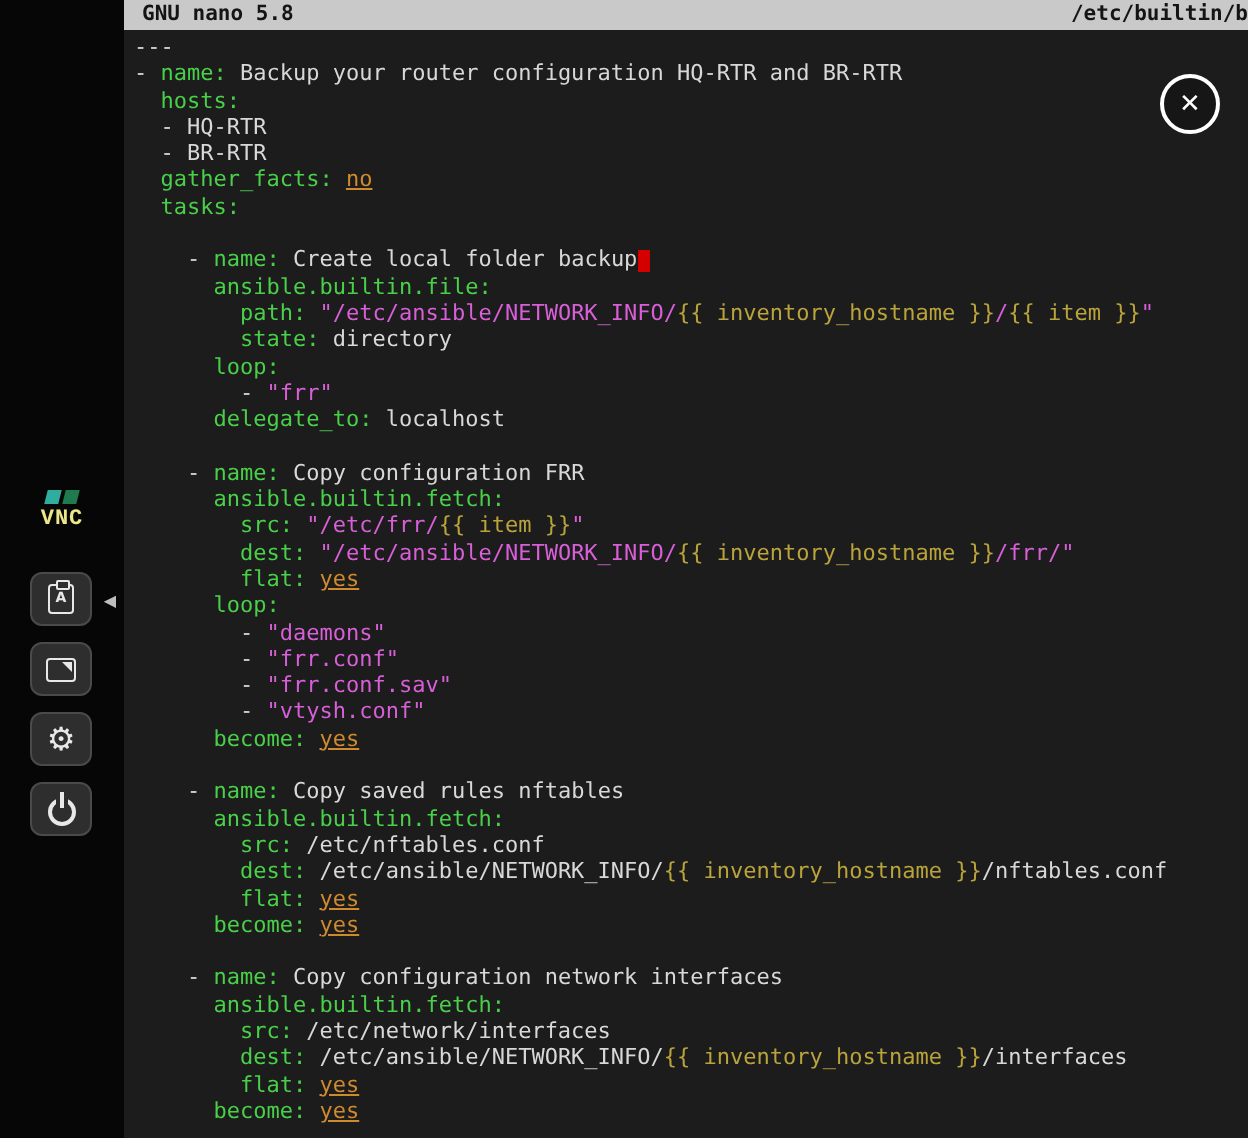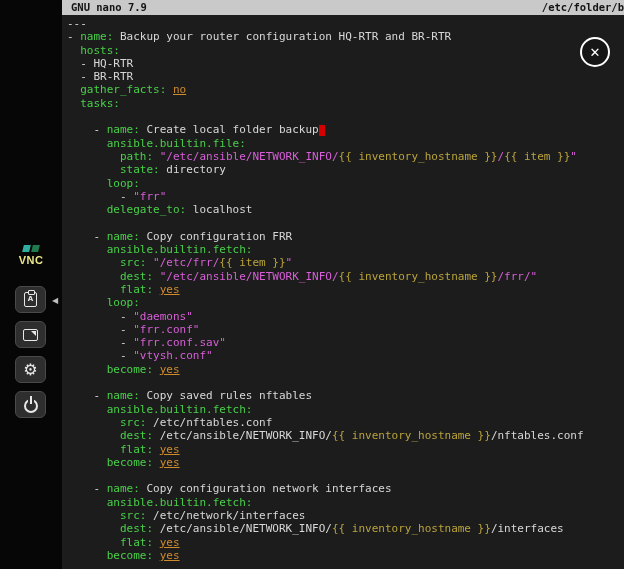--- a/index.html
+++ b/index.html
@@ -8,21 +8,21 @@
 
   .screen { position:relative; width:624px; height:569px; background:var(--bg-sidebar); }
 
   
   .sidebar { position:absolute; left:0; top:0; width:62px; height:100%; background:var(--bg-sidebar); z-index:2; }
 
   .logo { position:absolute; top:245px; left:0; width:62px; display:flex; flex-direction:column; align-items:center; gap:2px; }
   .logo-mark { display:flex; gap:2px; }
   .logo-mark i { width:7px; height:7px; background:var(--teal); transform:skewX(-14deg); }
   .logo-mark i:last-child { background:#1f7a4d; }
-  .logo-text { font-size:11px; font-weight:bold; color:#ece789; letter-spacing:.5px; font-family:Liberation Sans, sans-serif; }
+  .logo-text { font-size:11px; font-weight:bold; color:#ece789; letter-spacing:.5px; font-family:Liberation Mono, monospace; }
 
   .handle { position:absolute; left:49px; top:288px; width:12px; height:24px; display:flex; align-items:center; justify-content:center; color:#bdbdbd; font-size:8px; cursor:pointer; font-family:"DejaVu Sans", sans-serif; }
 
   .sbtn { position:absolute; left:15px; width:31px; height:27px; background:var(--btn-bg); border:1px solid var(--btn-border); border-radius:6px; display:flex; align-items:center; justify-content:center; cursor:pointer; }
   .sbtn.b1 { top:286px; } .sbtn.b2 { top:321px; } .sbtn.b3 { top:356px; } .sbtn.b4 { top:391px; }
 
   .icon-clip { position:relative; width:13px; height:15px; border:1.5px solid var(--icon); border-radius:2px; display:flex; align-items:center; justify-content:center; font-size:7px; line-height:7px; color:var(--icon); font-family:"DejaVu Sans", sans-serif; font-weight:bold; }
   .icon-clip::before { content:""; position:absolute; top:-3px; left:2.5px; width:5px; height:3px; background:var(--btn-bg); border:1.5px solid var(--icon); border-radius:1px; }
 
   .icon-fs { position:relative; width:15px; height:12px; border:1.5px solid var(--icon); border-radius:2px; }
@@ -74,22 +74,22 @@
     </div>
     <div class="sbtn b4">
       <span class="icon-power"></span>
     </div>
 
     <div class="handle">◀</div>
   </aside>
 
   <main class="terminal">
     <header class="titlebar">
-      <span>GNU nano 7.9</span>
-      <span>/etc/folder/b</span>
+      <span>GNU nano 5.8</span>
+      <span>/etc/builtin/b</span>
     </header>
 
     <pre class="editor"><div class="ln"><span class="p">---</span></div><div class="ln"><span class="p">- </span><span class="k">name:</span><span class="p"> Backup your router configuration HQ-RTR and BR-RTR</span></div><div class="ln"><span class="p">  </span><span class="k">hosts:</span></div><div class="ln"><span class="p">  - HQ-RTR</span></div><div class="ln"><span class="p">  - BR-RTR</span></div><div class="ln"><span class="p">  </span><span class="k">gather_facts:</span><span class="p"> </span><span class="b">no</span></div><div class="ln"><span class="p">  </span><span class="k">tasks:</span></div><div class="ln"></div><div class="ln"><span class="p">    - </span><span class="k">name:</span><span class="p"> Create local folder backup</span><span class="cursor"></span></div><div class="ln"><span class="p">      </span><span class="k">ansible.builtin.file:</span></div><div class="ln"><span class="p">        </span><span class="k">path:</span><span class="p"> </span><span class="s">"/etc/ansible/NETWORK_INFO/</span><span class="j">{{ inventory_hostname }}</span><span class="s">/</span><span class="j">{{ item }}</span><span class="s">"</span></div><div class="ln"><span class="p">        </span><span class="k">state:</span><span class="p"> directory</span></div><div class="ln"><span class="p">      </span><span class="k">loop:</span></div><div class="ln"><span class="p">        - </span><span class="s">"frr"</span></div><div class="ln"><span class="p">      </span><span class="k">delegate_to:</span><span class="p"> localhost</span></div><div class="ln"></div><div class="ln"><span class="p">    - </span><span class="k">name:</span><span class="p"> Copy configuration FRR</span></div><div class="ln"><span class="p">      </span><span class="k">ansible.builtin.fetch:</span></div><div class="ln"><span class="p">        </span><span class="k">src:</span><span class="p"> </span><span class="s">"/etc/frr/</span><span class="j">{{ item }}</span><span class="s">"</span></div><div class="ln"><span class="p">        </span><span class="k">dest:</span><span class="p"> </span><span class="s">"/etc/ansible/NETWORK_INFO/</span><span class="j">{{ inventory_hostname }}</span><span class="s">/frr/"</span></div><div class="ln"><span class="p">        </span><span class="k">flat:</span><span class="p"> </span><span class="b">yes</span></div><div class="ln"><span class="p">      </span><span class="k">loop:</span></div><div class="ln"><span class="p">        - </span><span class="s">"daemons"</span></div><div class="ln"><span class="p">        - </span><span class="s">"frr.conf"</span></div><div class="ln"><span class="p">        - </span><span class="s">"frr.conf.sav"</span></div><div class="ln"><span class="p">        - </span><span class="s">"vtysh.conf"</span></div><div class="ln"><span class="p">      </span><span class="k">become:</span><span class="p"> </span><span class="b">yes</span></div><div class="ln"></div><div class="ln"><span class="p">    - </span><span class="k">name:</span><span class="p"> Copy saved rules nftables</span></div><div class="ln"><span class="p">      </span><span class="k">ansible.builtin.fetch:</span></div><div class="ln"><span class="p">        </span><span class="k">src:</span><span class="p"> /etc/nftables.conf</span></div><div class="ln"><span class="p">        </span><span class="k">dest:</span><span class="p"> /etc/ansible/NETWORK_INFO/</span><span class="j">{{ inventory_hostname }}</span><span class="p">/nftables.conf</span></div><div class="ln"><span class="p">        </span><span class="k">flat:</span><span class="p"> </span><span class="b">yes</span></div><div class="ln"><span class="p">      </span><span class="k">become:</span><span class="p"> </span><span class="b">yes</span></div><div class="ln"></div><div class="ln"><span class="p">    - </span><span class="k">name:</span><span class="p"> Copy configuration network interfaces</span></div><div class="ln"><span class="p">      </span><span class="k">ansible.builtin.fetch:</span></div><div class="ln"><span class="p">        </span><span class="k">src:</span><span class="p"> /etc/network/interfaces</span></div><div class="ln"><span class="p">        </span><span class="k">dest:</span><span class="p"> /etc/ansible/NETWORK_INFO/</span><span class="j">{{ inventory_hostname }}</span><span class="p">/interfaces</span></div><div class="ln"><span class="p">        </span><span class="k">flat:</span><span class="p"> </span><span class="b">yes</span></div><div class="ln"><span class="p">      </span><span class="k">become:</span><span class="p"> </span><span class="b">yes</span></div></pre>
 
     <div class="close">
       <span>✕</span>
     </div>
   </main>
 
 </div>

